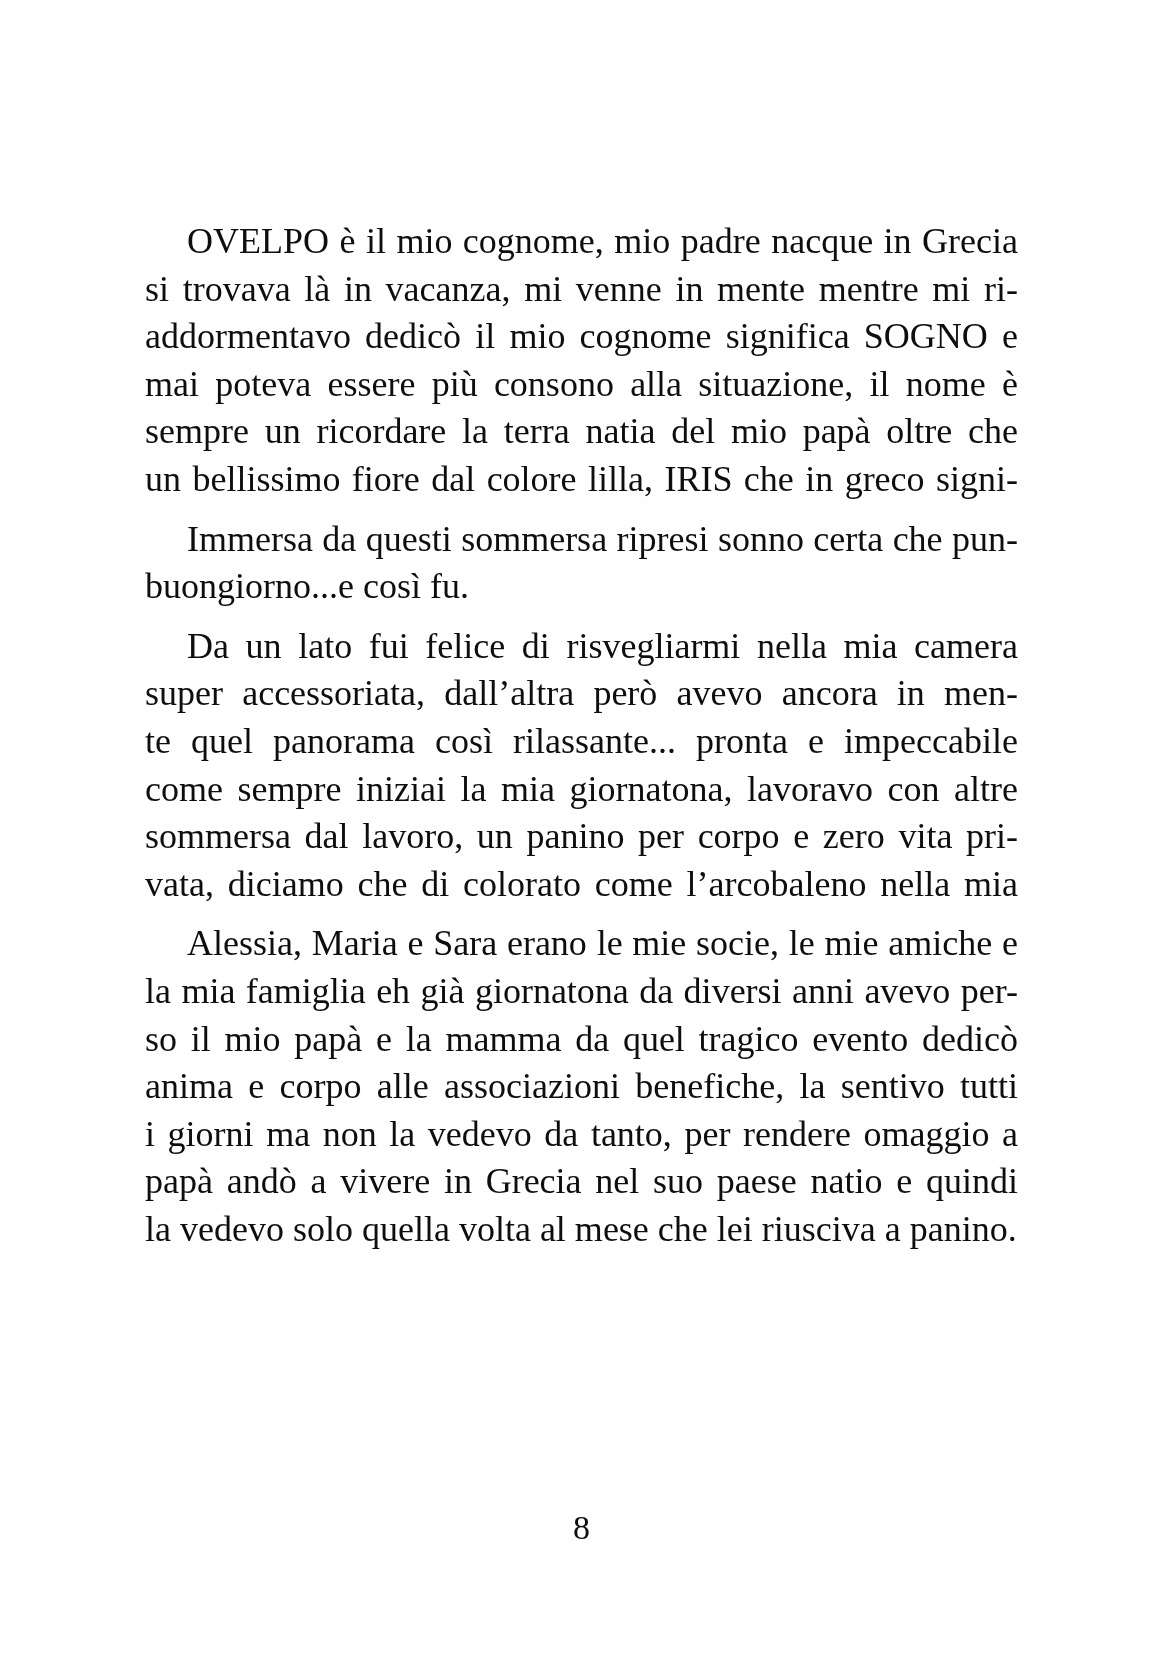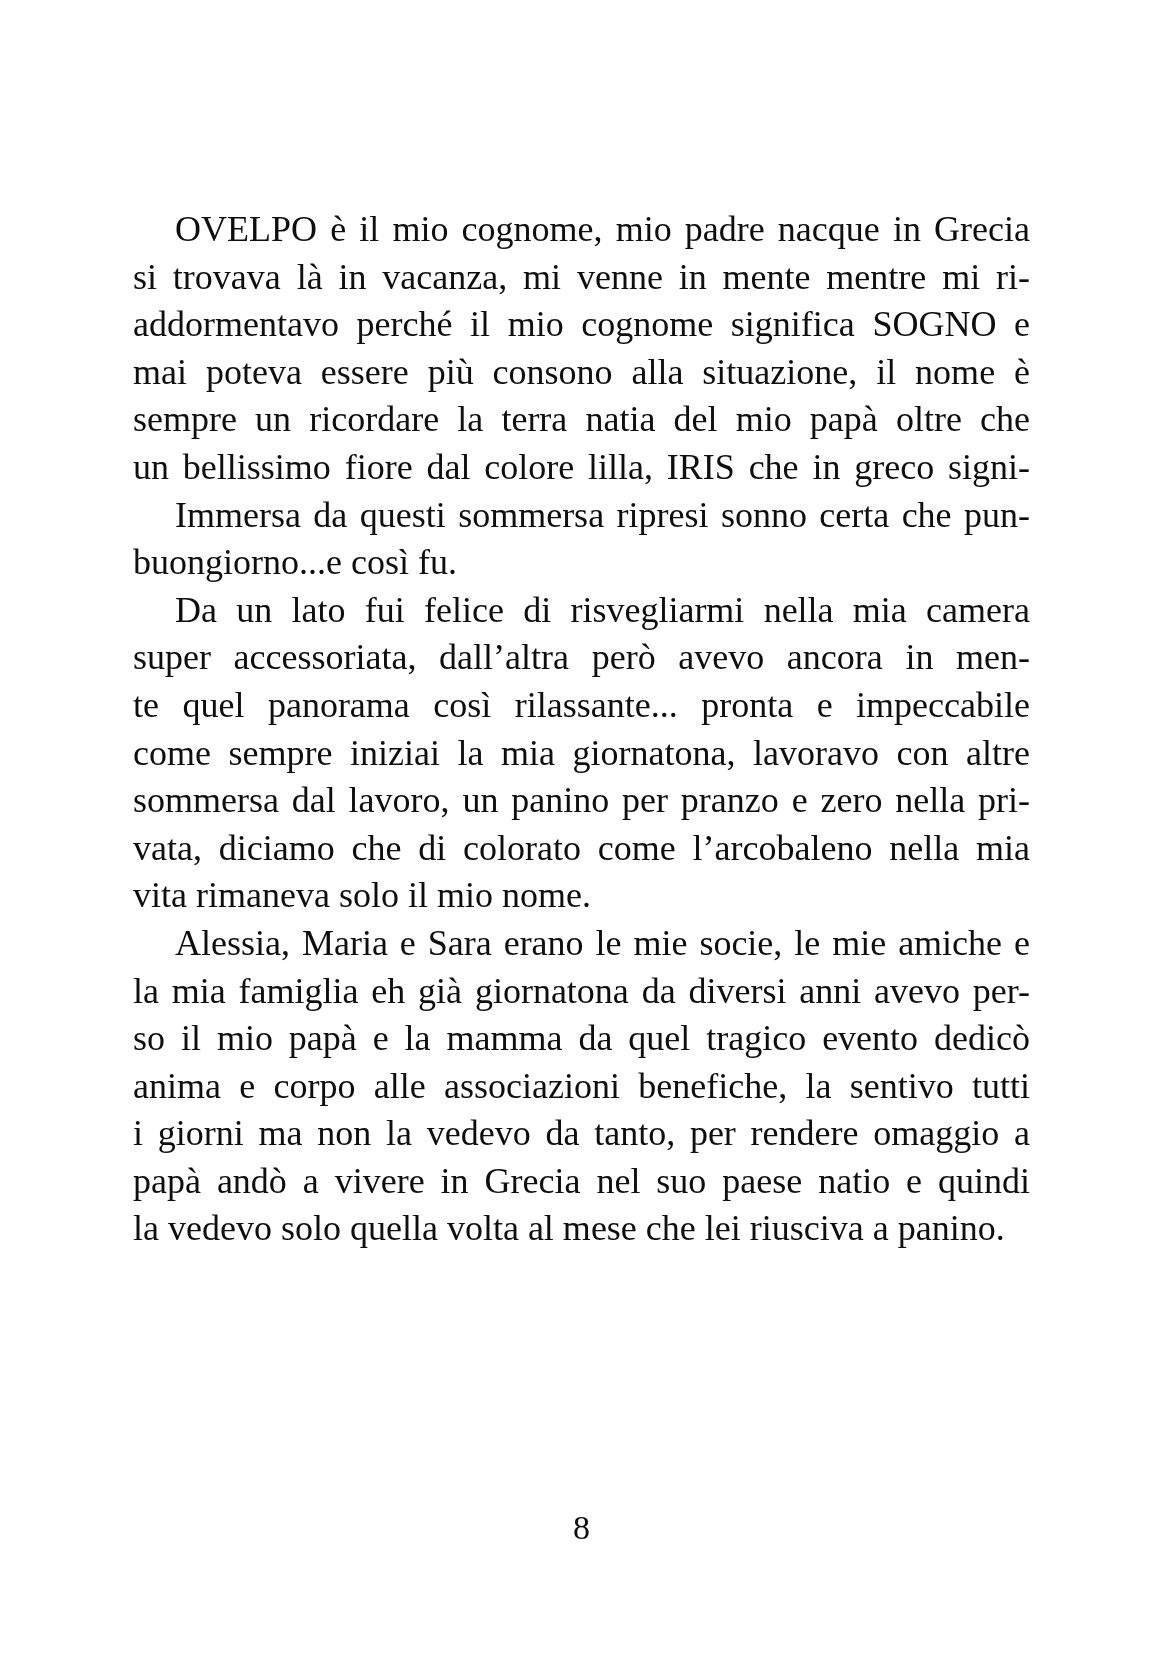--- a/index.html
+++ b/index.html
@@ -16,21 +16,21 @@
     font-family: "Liberation Serif", "DejaVu Serif", serif;
     color: #0e0e0e;
   }
   .text-block {
     position: absolute;
     left: 133px;
     top: 206px;
     width: 897px;
   }
   .paragraph {
-    margin: 0;
+    margin: 12px;
     padding: 0;
   }
   .line {
     font-size: 36px;
     line-height: 47.6px;
     height: 47.6px;
     white-space: normal;
     overflow: visible;
     hyphens: none;
   }
@@ -56,37 +56,36 @@
   }
 </style>
 </head>
 <body>
 
 <div class="page">
   <div class="text-block" id="text-block">
       <div class="paragraph">
         <div class="line just first">OVELPO è il mio cognome, mio padre nacque in Grecia</div>
         <div class="line just">si trovava là in vacanza, mi venne in mente mentre mi ri-</div>
-        <div class="line just">addormentavo perché il mio cognome significa SOGNO e</div>
+        <div class="line just">addormentavo dedicò il mio cognome significa SOGNO e</div>
         <div class="line just">mai poteva essere più consono alla situazione, il nome è</div>
         <div class="line just">sempre un ricordare la terra natia del mio papà oltre che</div>
         <div class="line just">un bellissimo fiore dal colore lilla, IRIS che in greco signi-</div>
       </div>
       <div class="paragraph">
         <div class="line just first">Immersa da questi sommersa ripresi sonno certa che pun-</div>
         <div class="line last">buongiorno...e così fu.</div>
       </div>
       <div class="paragraph">
         <div class="line just first">Da un lato fui felice di risvegliarmi nella mia camera</div>
         <div class="line just">super accessoriata, dall’altra però avevo ancora in men-</div>
         <div class="line just">te quel panorama così rilassante... pronta e impeccabile</div>
         <div class="line just">come sempre iniziai la mia giornatona, lavoravo con altre</div>
-        <div class="line just">sommersa dal lavoro, un panino per pranzo e zero nella pri-</div>
+        <div class="line just">sommersa dal lavoro, un panino per corpo e zero vita pri-</div>
         <div class="line just">vata, diciamo che di colorato come l’arcobaleno nella mia</div>
-        <div class="line last">vita rimaneva solo il mio nome.</div>
       </div>
       <div class="paragraph">
         <div class="line just first">Alessia, Maria e Sara erano le mie socie, le mie amiche e</div>
         <div class="line just">la mia famiglia eh già giornatona da diversi anni avevo per-</div>
         <div class="line just">so il mio papà e la mamma da quel tragico evento dedicò</div>
         <div class="line just">anima e corpo alle associazioni benefiche, la sentivo tutti</div>
         <div class="line just">i giorni ma non la vedevo da tanto, per rendere omaggio a</div>
         <div class="line just">papà andò a vivere in Grecia nel suo paese natio e quindi</div>
         <div class="line last">la vedevo solo quella volta al mese che lei riusciva a panino.</div>
       </div>

